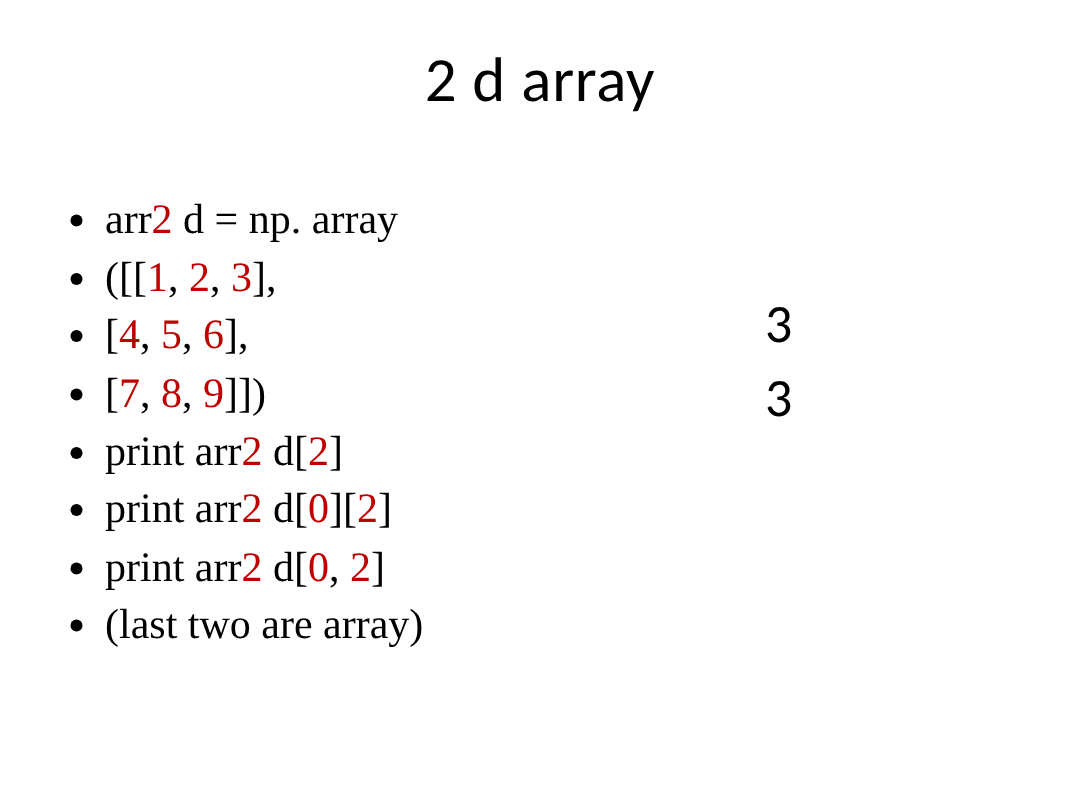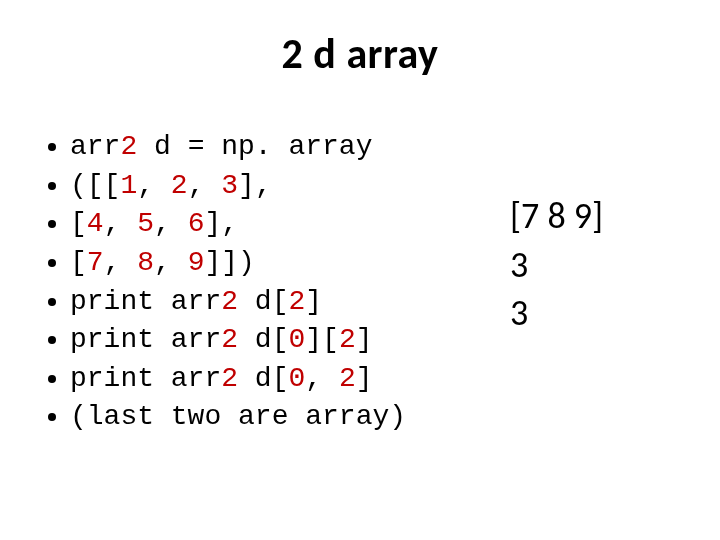--- a/index.html
+++ b/index.html
@@ -17,34 +17,34 @@
     height: 540px;
     box-sizing: border-box;
   }
   .title {
     position: absolute;
     top: 28px;
     left: 0;
     width: 720px;
     text-align: center;
     font-size: 42px;
-    font-weight: 700;
+    font-weight: 400;
     letter-spacing: 0.5px;
   }
   .code-list {
     position: absolute;
     top: 128px;
     left: 42px;
     width: 430px;
     list-style: disc;
     margin: 0;
     padding-left: 28px;
   }
   .code-list li {
-    font-family: Liberation Mono, monospace;
+    font-family: Liberation Serif, serif;
     font-size: 28px;
     line-height: 1.38;
     white-space: pre;
   }
   .code-black { color: #000; }
   .code-red   { color: #c00000; }
   .output {
     position: absolute;
     top: 192px;
     left: 510px;
@@ -65,18 +65,17 @@
     <li><span class="code-black">([[</span><span class="code-red">1</span><span class="code-black">, </span><span class="code-red">2</span><span class="code-black">, </span><span class="code-red">3</span><span class="code-black">],</span></li>
     <li><span class="code-black">[</span><span class="code-red">4</span><span class="code-black">, </span><span class="code-red">5</span><span class="code-black">, </span><span class="code-red">6</span><span class="code-black">],</span></li>
     <li><span class="code-black">[</span><span class="code-red">7</span><span class="code-black">, </span><span class="code-red">8</span><span class="code-black">, </span><span class="code-red">9</span><span class="code-black">]])</span></li>
     <li><span class="code-black">print arr</span><span class="code-red">2</span><span class="code-black"> d[</span><span class="code-red">2</span><span class="code-black">]</span></li>
     <li><span class="code-black">print arr</span><span class="code-red">2</span><span class="code-black"> d[</span><span class="code-red">0</span><span class="code-black">][</span><span class="code-red">2</span><span class="code-black">]</span></li>
     <li><span class="code-black">print arr</span><span class="code-red">2</span><span class="code-black"> d[</span><span class="code-red">0</span><span class="code-black">, </span><span class="code-red">2</span><span class="code-black">]</span></li>
     <li><span class="code-black">(last two are array)</span></li>
   </ul>
 
   <div class="output">
-    <div>[7 8 9]</div>
     <div>3</div>
     <div>3</div>
   </div>
 
 </div>
 
 </body></html>

